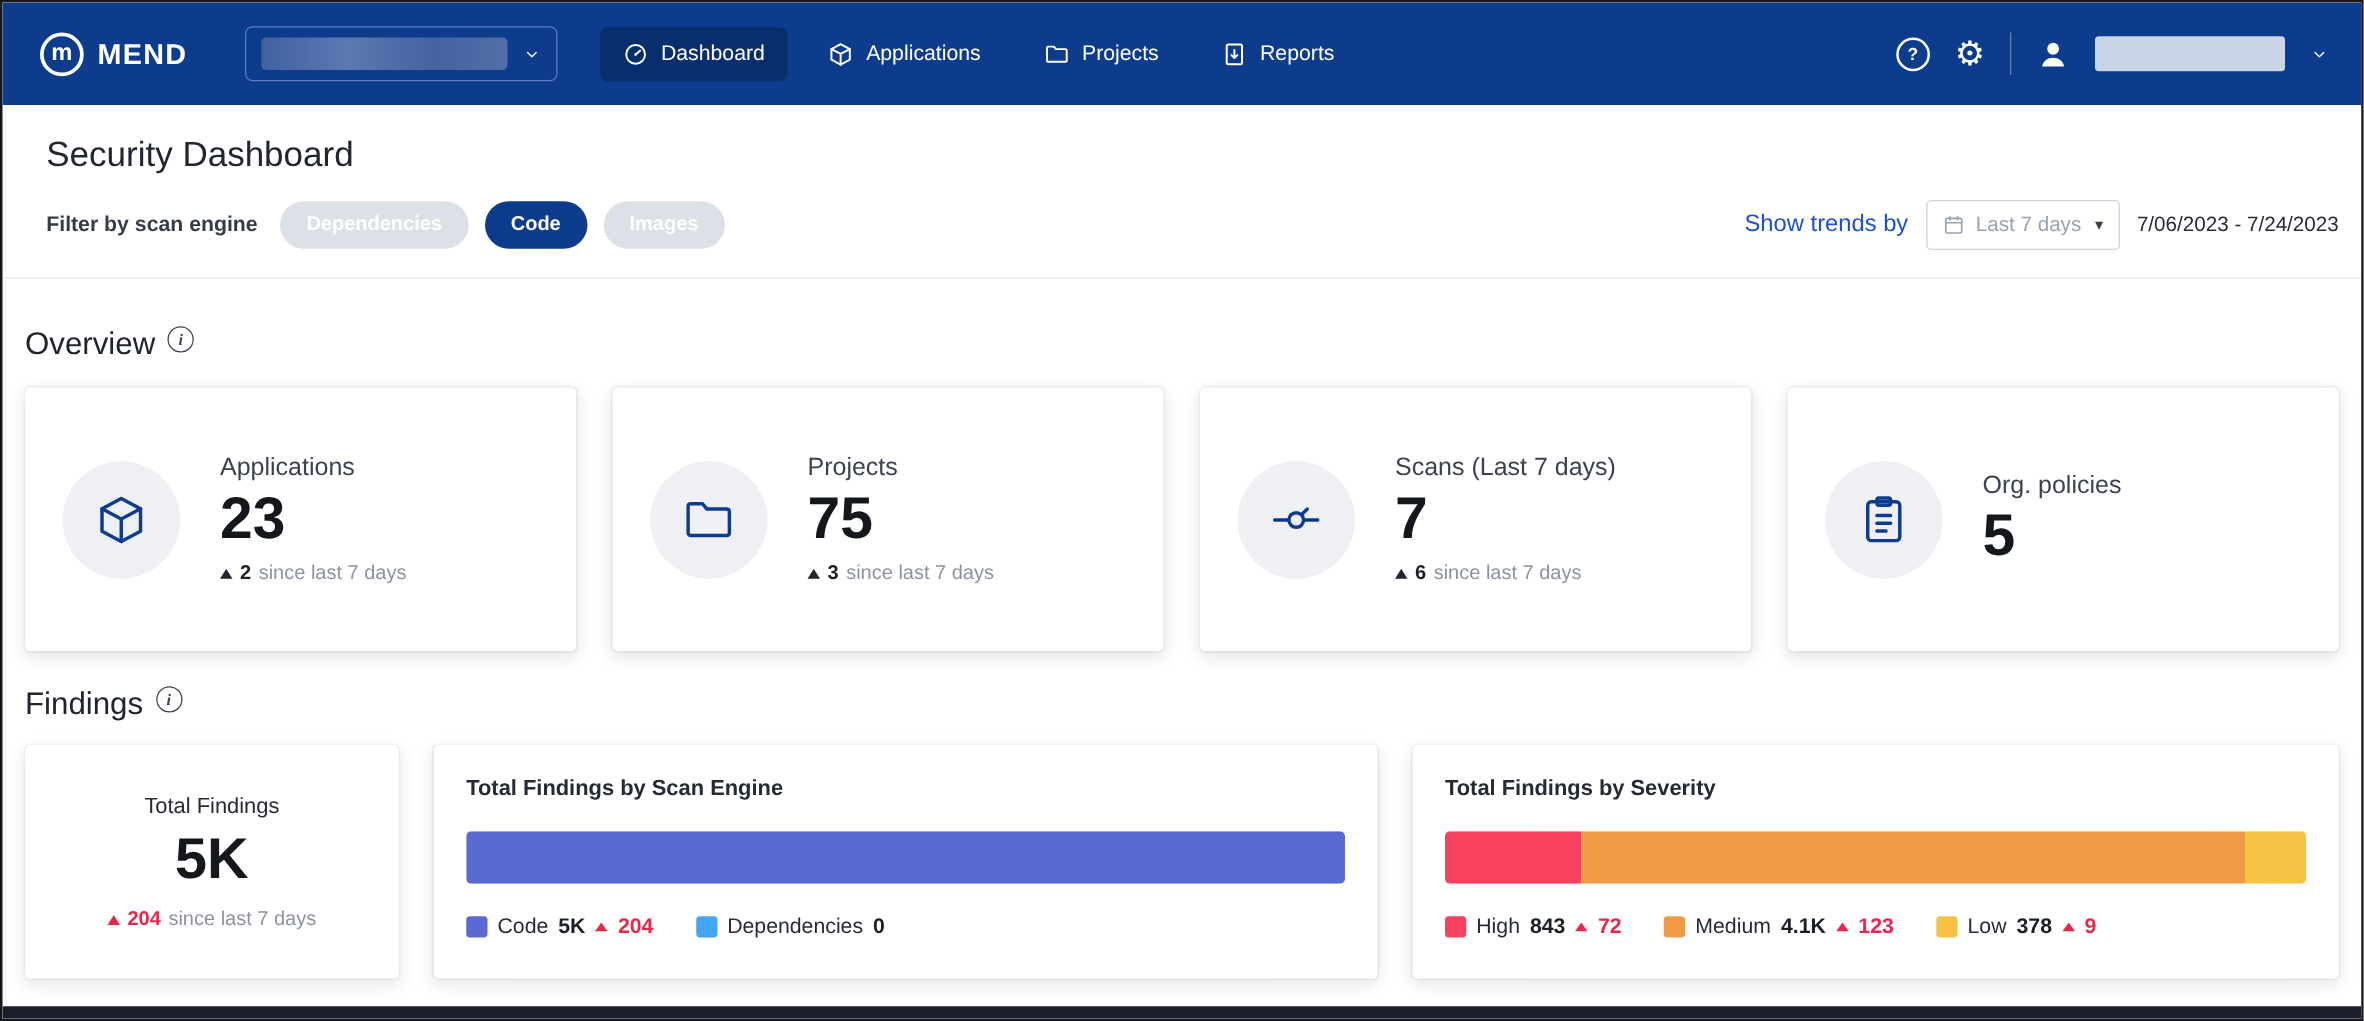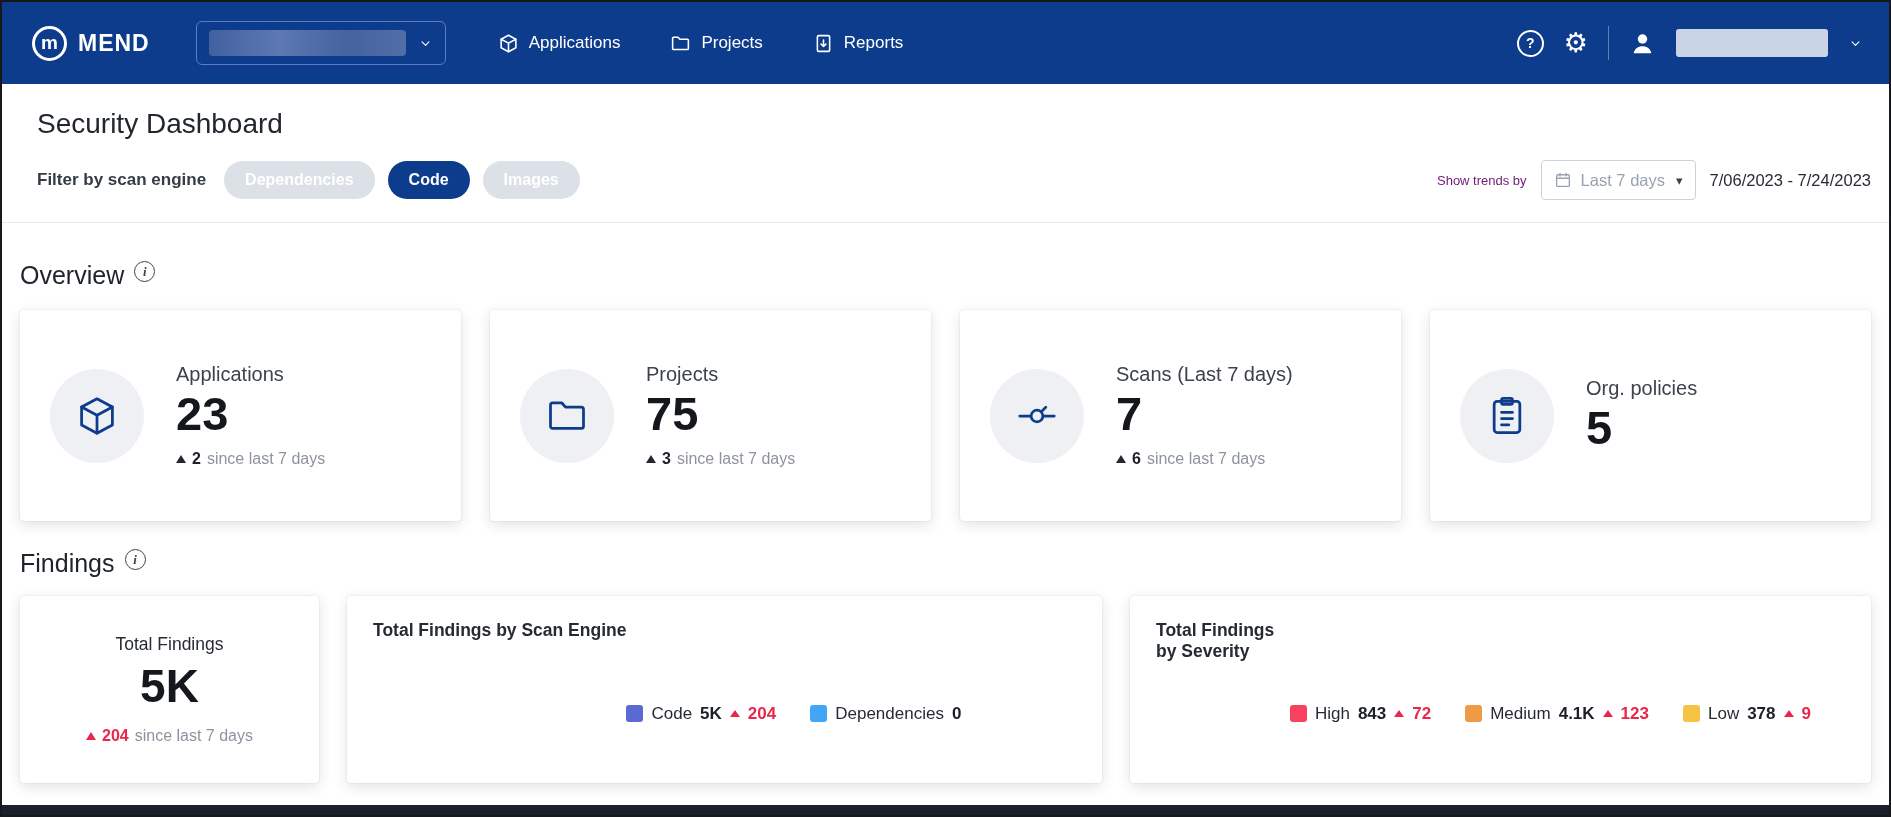--- a/index.html
+++ b/index.html
@@ -66,21 +66,21 @@
   .filter-row{ margin-top:20px; display:flex; align-items:center; gap:13px;justify-content:space-between; }
   .filter-label{ font-size:17px; font-weight:600; color:#363c45; margin-right:5px; }
   .pill{
     border:none; height:38px; padding:0 21px; border-radius:19px;
     font-size:16px; font-weight:700; cursor:pointer; font-family:inherit;
   }
   .pill.muted{ background:#dce1e8; color:#ffffff; }
   .pill.active{ background:#0d3c8c; color:#ffffff; }
 
   .trends{ margin-left:auto; display:flex; align-items:center; gap:14px; }
-  .trends-label{ font-size:13px; color:#701a75; }
+  .trends-label{ font-size:19px; color:#1d4ed8; }
   .trend-select{
     height:40px; border:1px solid #ccd2da; border-radius:4px; background:#fff;
     display:flex; align-items:center; gap:9px; padding:0 12px; cursor:pointer;
     color:#99a2b1; font-size:16.5px;
   }
   .cal{ display:inline-flex; }
   .cal svg{ width:18px; height:18px; }
   .caret{ color:#394150; font-size:13px; margin-left:2px; }
   .date-range{ font-size:16.5px; color:#272c34; }
 
@@ -119,21 +119,21 @@
   .tn{ font-weight:700; color:#1c2128; }
   .tn.red{ color:#e8274b; }
   .ts{ color:#8d939e; }
 
   .findings-row{ margin-top:18px; display:grid; grid-template-columns:299px 755px 1fr; gap:28px; }
   .fcard{ height:187px; }
   .total-card{ display:flex; flex-direction:column; align-items:center; justify-content:center; gap:7px; }
   .total-title{ font-size:17.5px; font-weight:400; color:#262b33; }
   .total-value{ font-size:46px; font-weight:700; color:#14171c; line-height:1.05; }
 
-  .chart-card{ padding:24px 26px 0; display:flex; flex-direction:row; }
+  .chart-card{ padding:24px 26px 0; display:flex; flex-direction:column; }
   .chart-title{ font-size:17.5px; font-weight:700; color:#262b33; }
   .hbar{ margin-top:24px; height:42px; border-radius:4px; overflow:hidden; display:flex; }
   .seg{ height:100%; }
   .legend{ display:flex; align-items:center; margin-top:24px; font-size:17px; }
   .litem{ display:flex; align-items:center; gap:8px; margin-right:34px; }
   .sq{ width:17px; height:17px; border-radius:3px; flex-shrink:0; }
   .ll{ color:#272c34; }
   .lv{ font-weight:700; color:#1b2026; }
   .ld{ font-weight:700; color:#e8274b; }
 
@@ -162,20 +162,30 @@
       <div class="org-select">
         <span class="redact-org"></span>
         <span class="chev">
           <svg class="si" viewBox="0 0 24 24">
               <path d="m6.5 9.5 5.5 5.5 5.5-5.5"></path>
             </svg>
         </span>
       </div>
 
       <nav class="nav-items">
+        <a class="nav-item active">
+          <span class="nav-ico">
+            <svg class="si" viewBox="0 0 24 24">
+                <circle cx="12" cy="12" r="8.6"></circle>
+                <path d="M12 12.2 16 8.6"></path>
+                <circle class="fillc" cx="12" cy="12" r="1.2"></circle>
+              </svg>
+          </span>
+          <span class="nav-label">Dashboard</span>
+        </a>
         <a class="nav-item">
           <span class="nav-ico">
             <svg class="si" viewBox="0 0 24 24">
                 <path d="M12 2.6 20.4 7.1v9.8L12 21.4 3.6 16.9V7.1Z"></path>
                 <path d="M3.6 7.1 12 11.6l8.4-4.5M12 11.6v9.8"></path>
               </svg>
           </span>
           <span class="nav-label">Applications</span>
         </a>
         <a class="nav-item">

